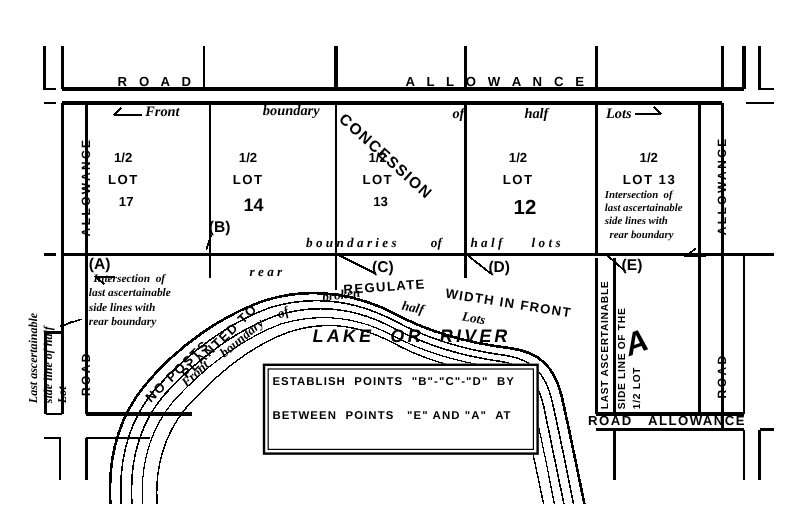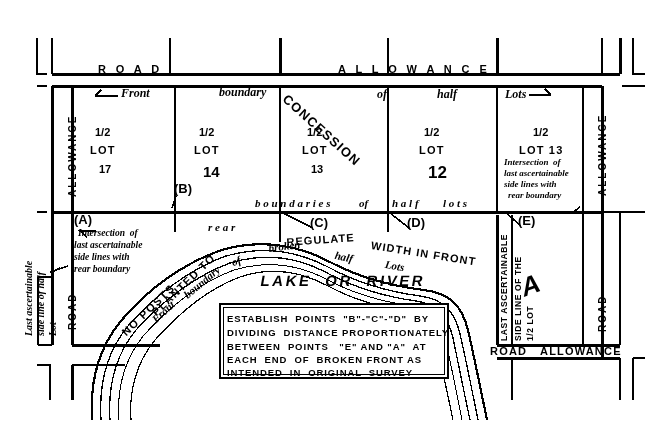--- a/index.html
+++ b/index.html
@@ -216,19 +216,16 @@
 
   <div class="t blk rotd" style="left:150px;top:310px;font-size:11px;transform:rotate(-44deg);letter-spacing:1.3px;">PLANTED TO</div>
   <div class="t blk rotd" style="left:286px;top:237px;font-size:11px;transform:rotate(-4deg);letter-spacing:1.1px;">REGULATE</div>
   <div class="t blk rotd" style="left:372px;top:240px;font-size:11px;transform:rotate(9deg);letter-spacing:1.1px;">WIDTH IN FRONT</div>
 
   <div class="t blk rotd" style="left:262px;top:273px;font-size:15px;transform:skewX(-10deg);letter-spacing:2.6px;">LAKE  OR  RIVER</div>
 
   <div id="notebox">
     <div class="inner"></div>
     <div class="ln" style="top:8px;">ESTABLISH  POINTS  "B"-"C"-"D"  BY</div>
-    <div class="ln" style="top:22px;">DIVIDING  DISTANCE PROPORTIONATELY</div>
     <div class="ln" style="top:36px;">BETWEEN  POINTS   "E" AND "A"  AT</div>
-    <div class="ln" style="top:49px;">EACH  END  OF  BROKEN FRONT AS</div>
-    <div class="ln" style="top:62px;">INTENDED  IN  ORIGINAL  SURVEY</div>
   </div>
 
 </div>
 
 </body></html>

